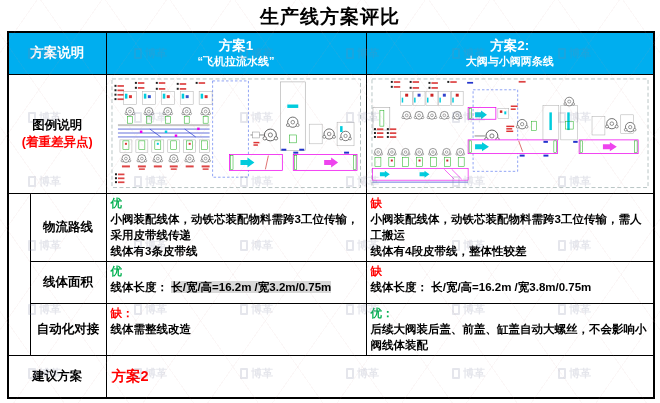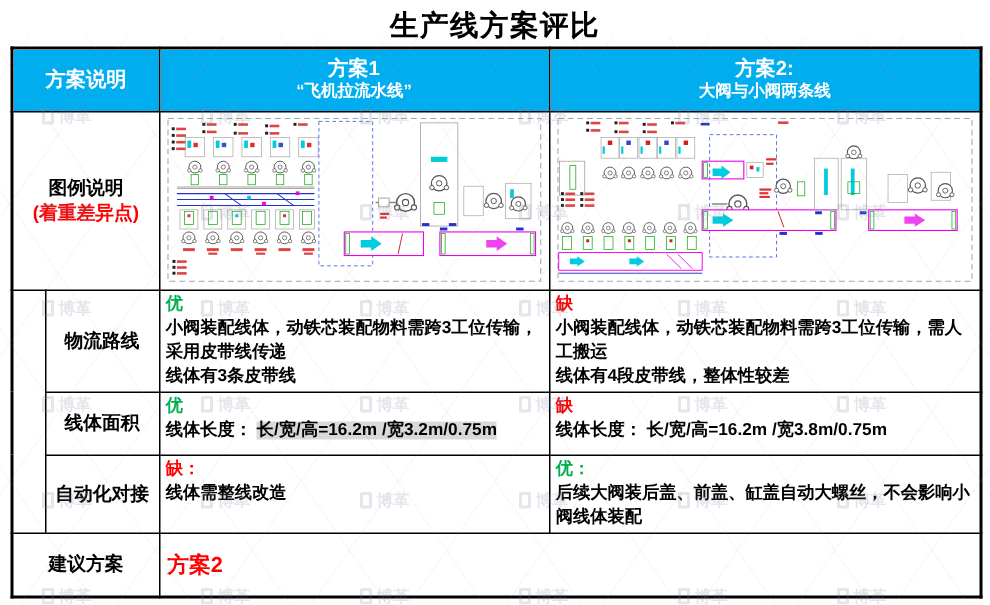--- a/index.html
+++ b/index.html
@@ -22,21 +22,21 @@
   .tag { display: block; }
   .pro { color: #00b050; }
   .con { color: #ff0000; }
   .hl  { background: #d9d9d9; }
   .diagram-cell { padding: 2px 3px; vertical-align: top; background: #fff; }
   .diagram-cell svg { display: block; width: 100%; height: 113px; }
   .reco-value { font-size: 14.5px; font-weight: bold; color: #ff0000; vertical-align: middle; padding-left: 5px; }
   .watermark-layer { position: absolute; inset: 0; pointer-events: none; z-index: 5;
      background:
        repeating-linear-gradient(55deg,  transparent 0 52px, rgba(205,150,150,0.07) 52px 53px),
-       repeating-linear-gradient(-55deg, transparent 0 52px, rgba(205,150,150,0.07) 52px 53px); margin-top: 24px; }
+       repeating-linear-gradient(-55deg, transparent 0 52px, rgba(205,150,150,0.07) 52px 53px); }
   .wm { position: absolute; display: flex; gap: 3px; align-items: center; color: rgba(125,130,158,0.20); font-size: 11px; font-weight: bold; white-space: nowrap; }
   .wm-logo { width: 8px; height: 11px; border: 2px solid currentColor; border-radius: 1px; display: inline-block; }
 </style>
 </head>
 <body>
 
 <div class="page">
   <div class="title">生产线方案评比</div>
 
   <table>

